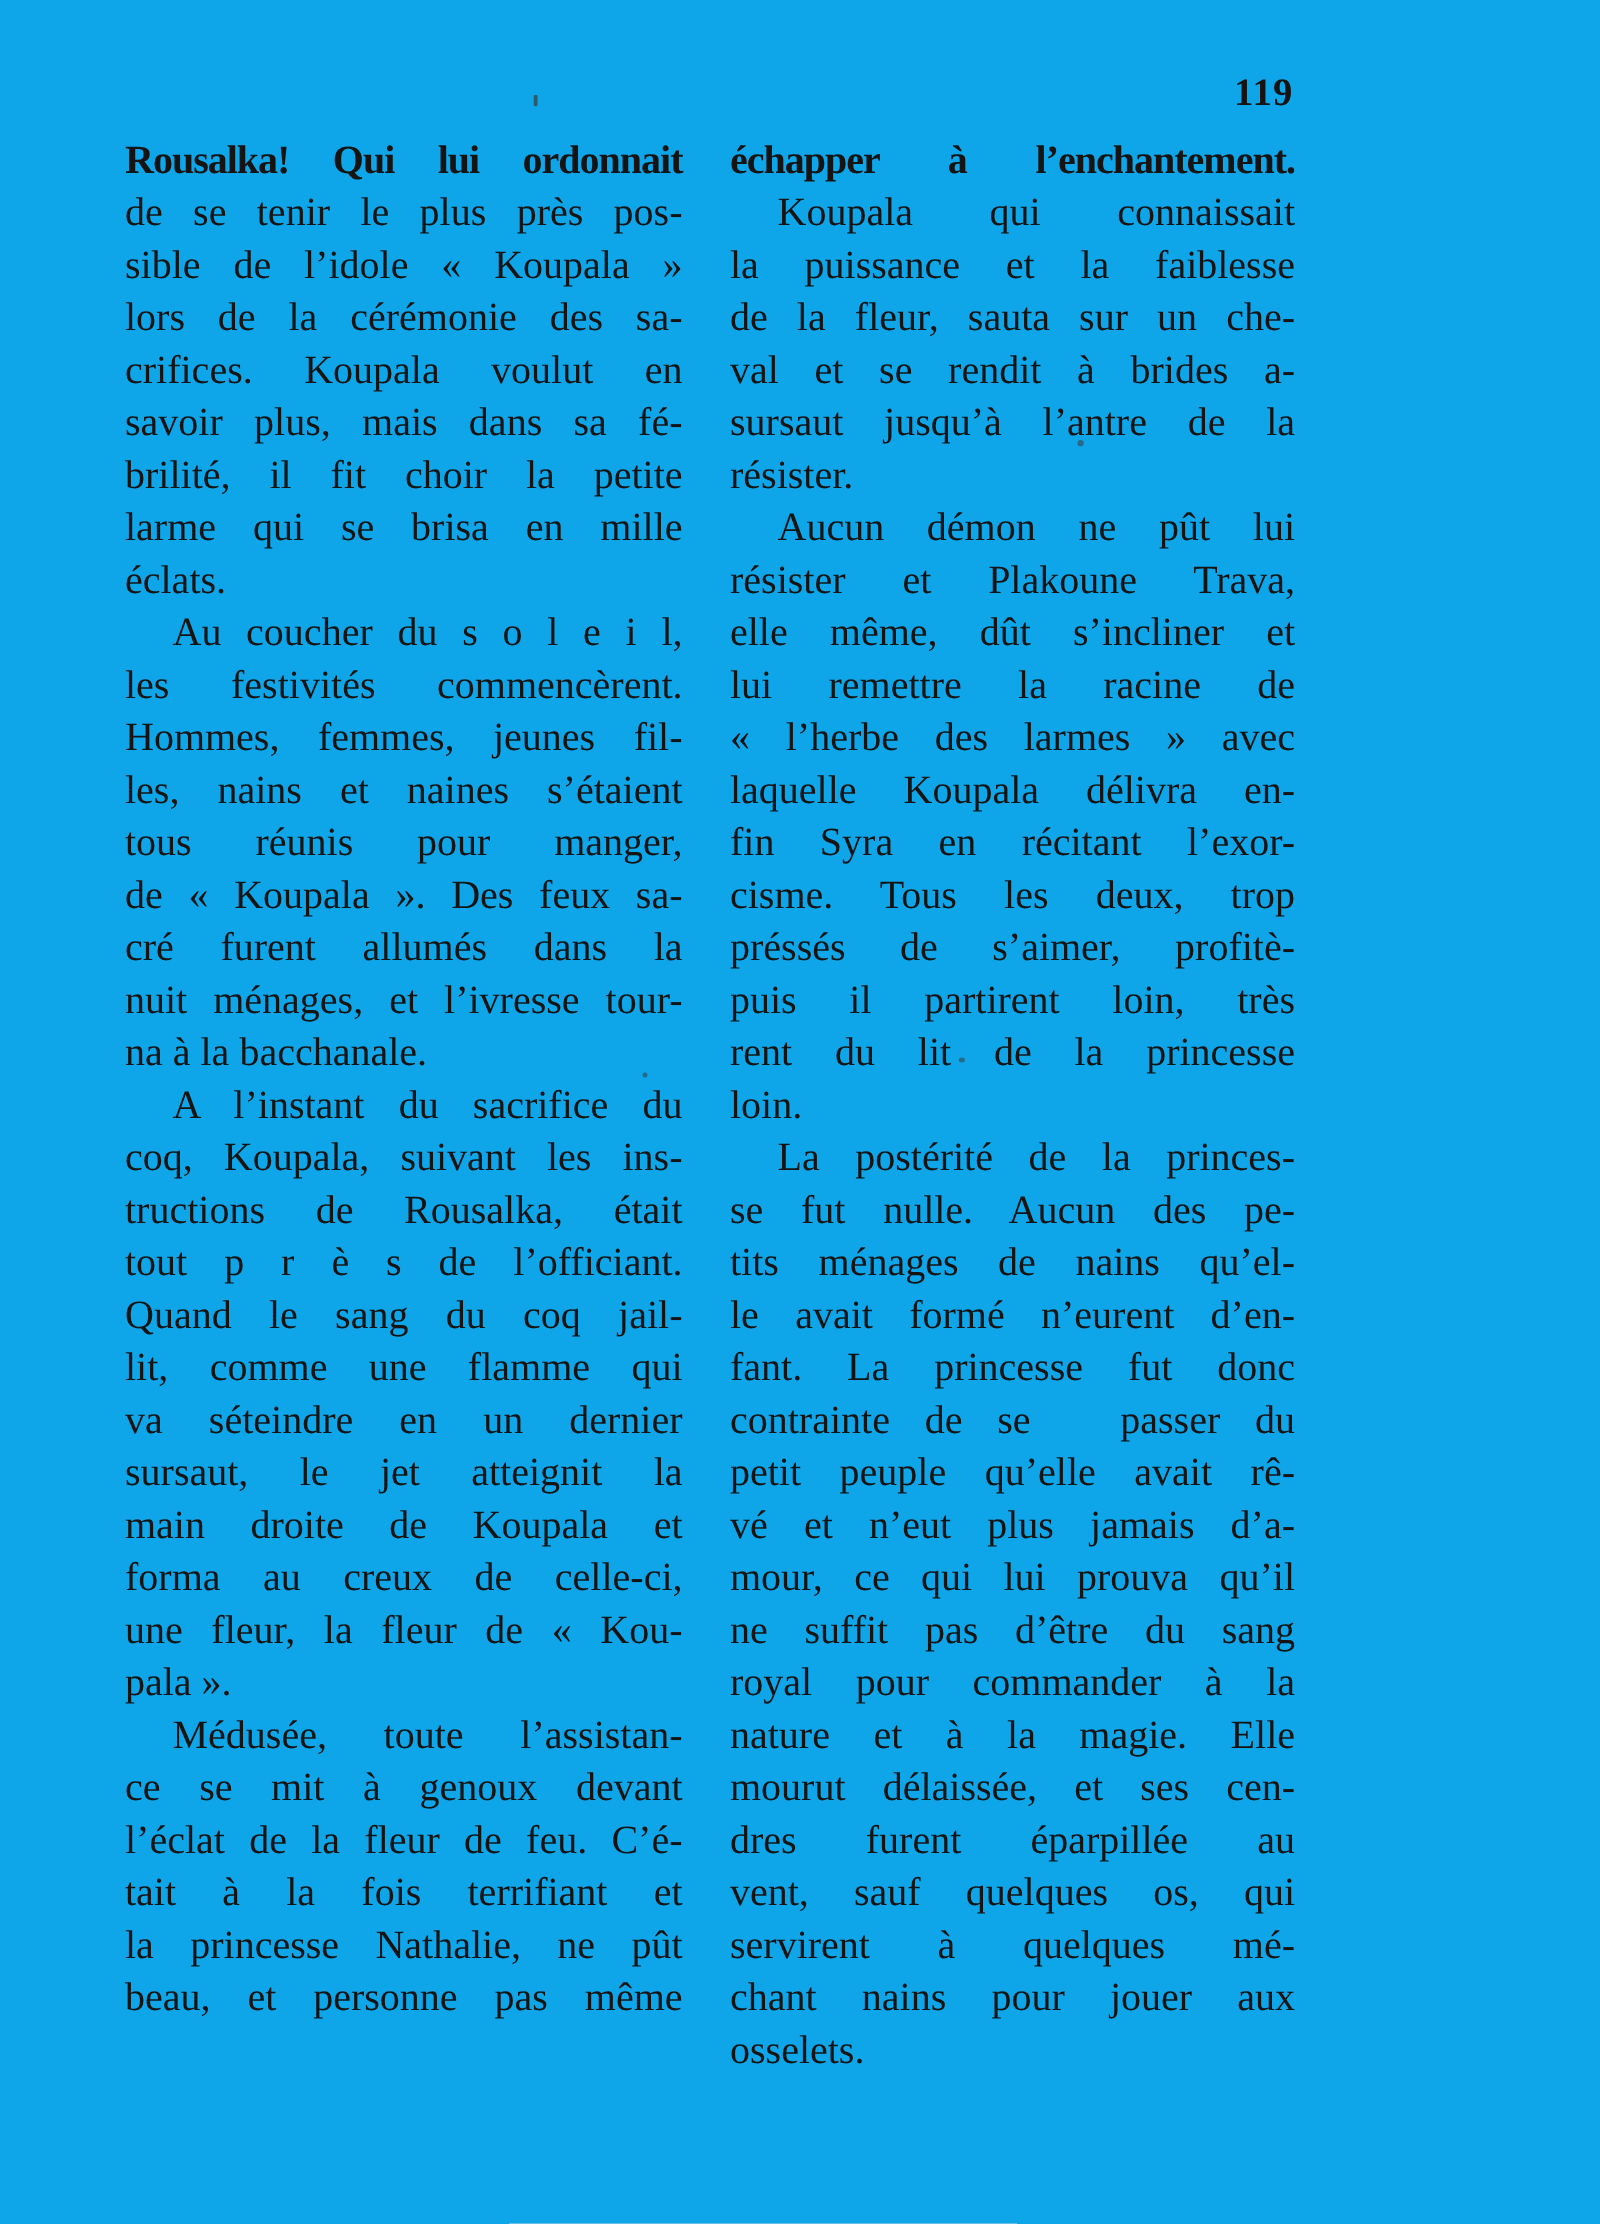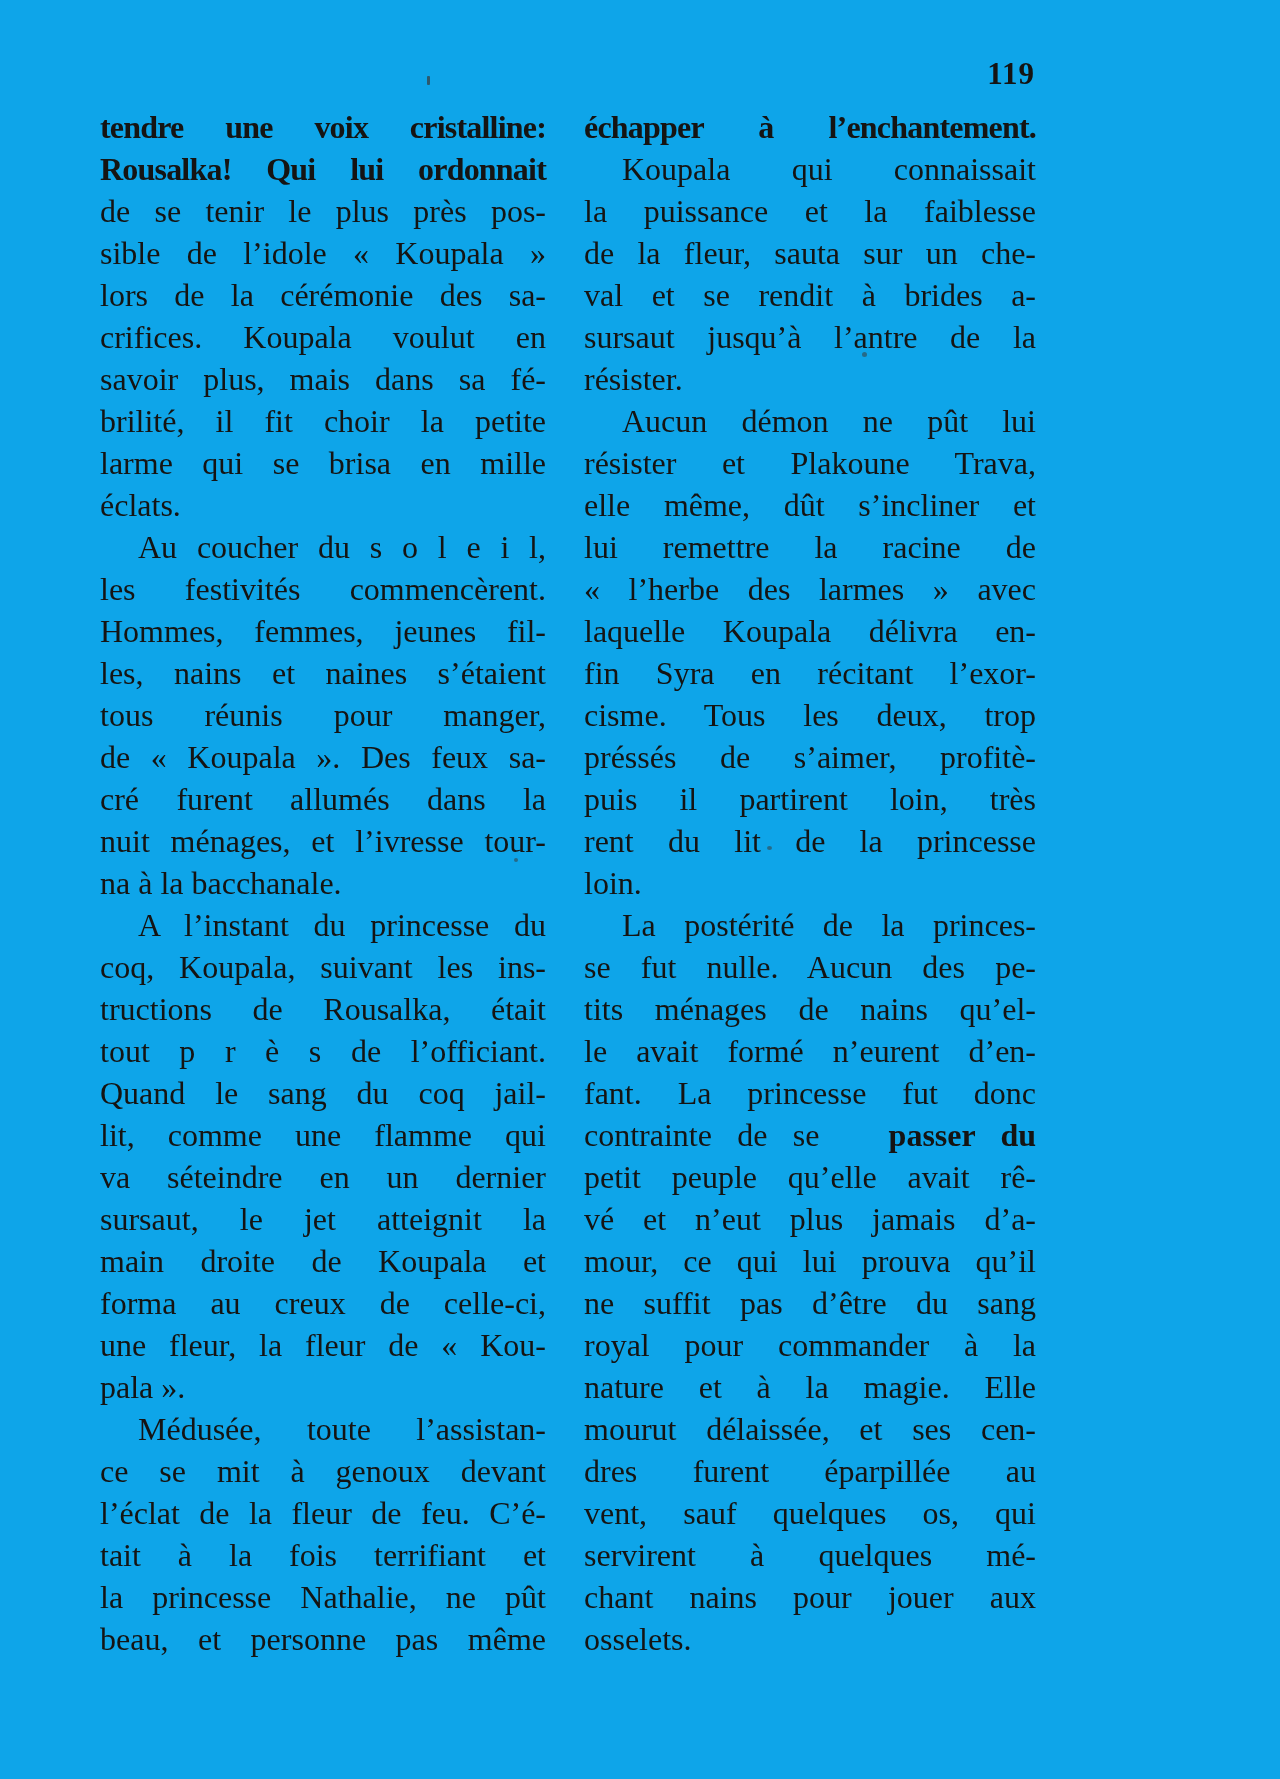--- a/index.html
+++ b/index.html
@@ -46,59 +46,58 @@
   .tline.noj {
     text-align: left;
     text-align-last: left;
     -moz-text-align-last: left;
   }
   .tline.ind { padding-left: 38px; }
   .tline.boldline {
     font-weight: 700;
     letter-spacing: -0.8px;
   }
-  .tline b { font-weight: 700; margin-left: 44px; }
+  .tline b { font-weight: 400; margin-left: 44px; }
   .speck {
     position: absolute;
     background: #3a3a38;
     border-radius: 50%;
     opacity: 0.55;
   }
   .speck.tick {
     border-radius: 1px;
     opacity: 0.7;
   }
 </style>
 </head>
 <body>
 
 <div class="page">
   <div class="page-number">119</div>
 
   <div class="column left">
-      <div class="tline boldline">tendre une voix cristalline:</div>
       <div class="tline boldline">Rousalka! Qui lui ordonnait</div>
       <div class="tline">de se tenir le plus près pos-</div>
       <div class="tline">sible de l’idole « Koupala »</div>
       <div class="tline">lors de la cérémonie des sa-</div>
       <div class="tline">crifices. Koupala voulut en</div>
       <div class="tline">savoir plus, mais dans sa fé-</div>
       <div class="tline">brilité, il fit choir la petite</div>
       <div class="tline">larme qui se brisa en mille</div>
       <div class="tline noj">éclats.</div>
       <div class="tline ind">Au coucher du s o l e i l,</div>
       <div class="tline">les festivités commencèrent.</div>
       <div class="tline">Hommes, femmes, jeunes fil-</div>
       <div class="tline">les, nains et naines s’étaient</div>
       <div class="tline">tous réunis pour manger,</div>
       <div class="tline">de « Koupala ». Des feux sa-</div>
       <div class="tline">cré furent allumés dans la</div>
       <div class="tline">nuit ménages, et l’ivresse tour-</div>
       <div class="tline noj">na à la bacchanale.</div>
-      <div class="tline ind">A l’instant du princesse du</div>
+      <div class="tline ind">A l’instant du sacrifice du</div>
       <div class="tline">coq, Koupala, suivant les ins-</div>
       <div class="tline">tructions de Rousalka, était</div>
       <div class="tline">tout p r è s de l’officiant.</div>
       <div class="tline">Quand le sang du coq jail-</div>
       <div class="tline">lit, comme une flamme qui</div>
       <div class="tline">va séteindre en un dernier</div>
       <div class="tline">sursaut, le jet atteignit la</div>
       <div class="tline">main droite de Koupala et</div>
       <div class="tline">forma au creux de celle-ci,</div>
       <div class="tline">une fleur, la fleur de « Kou-</div>

